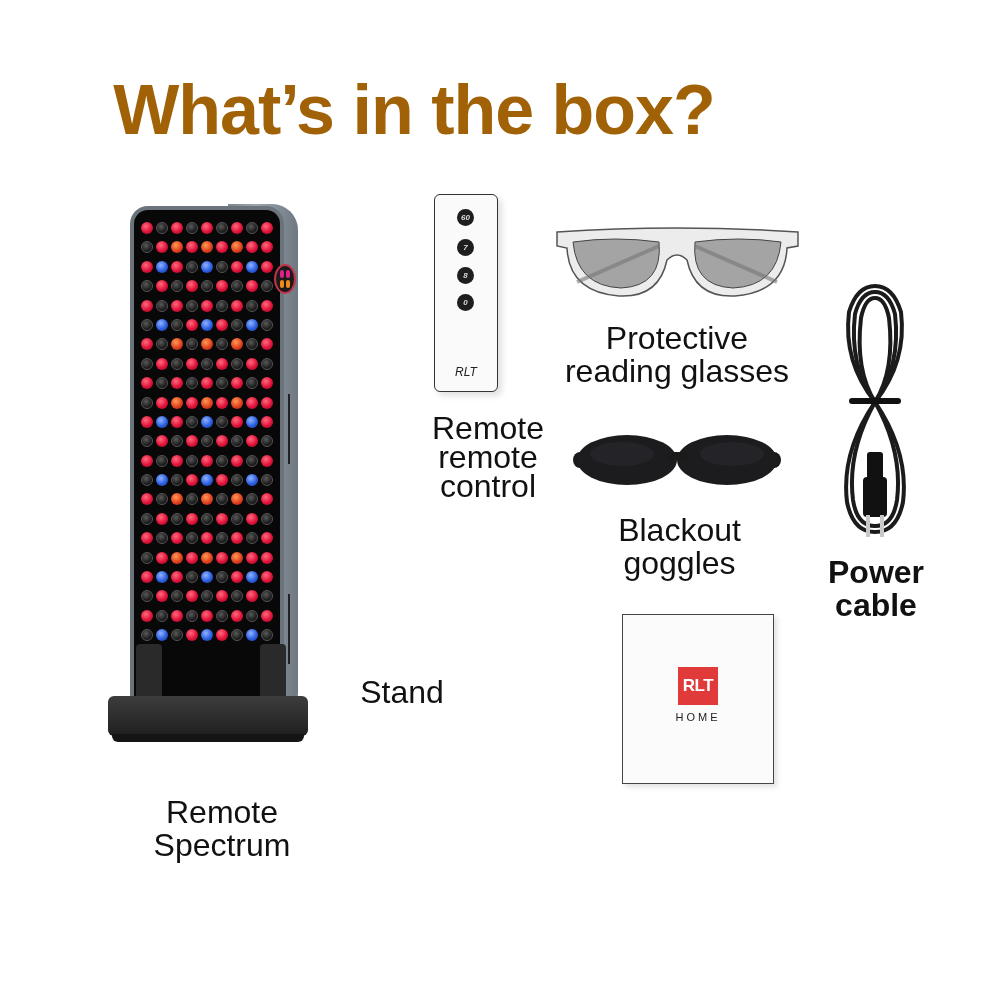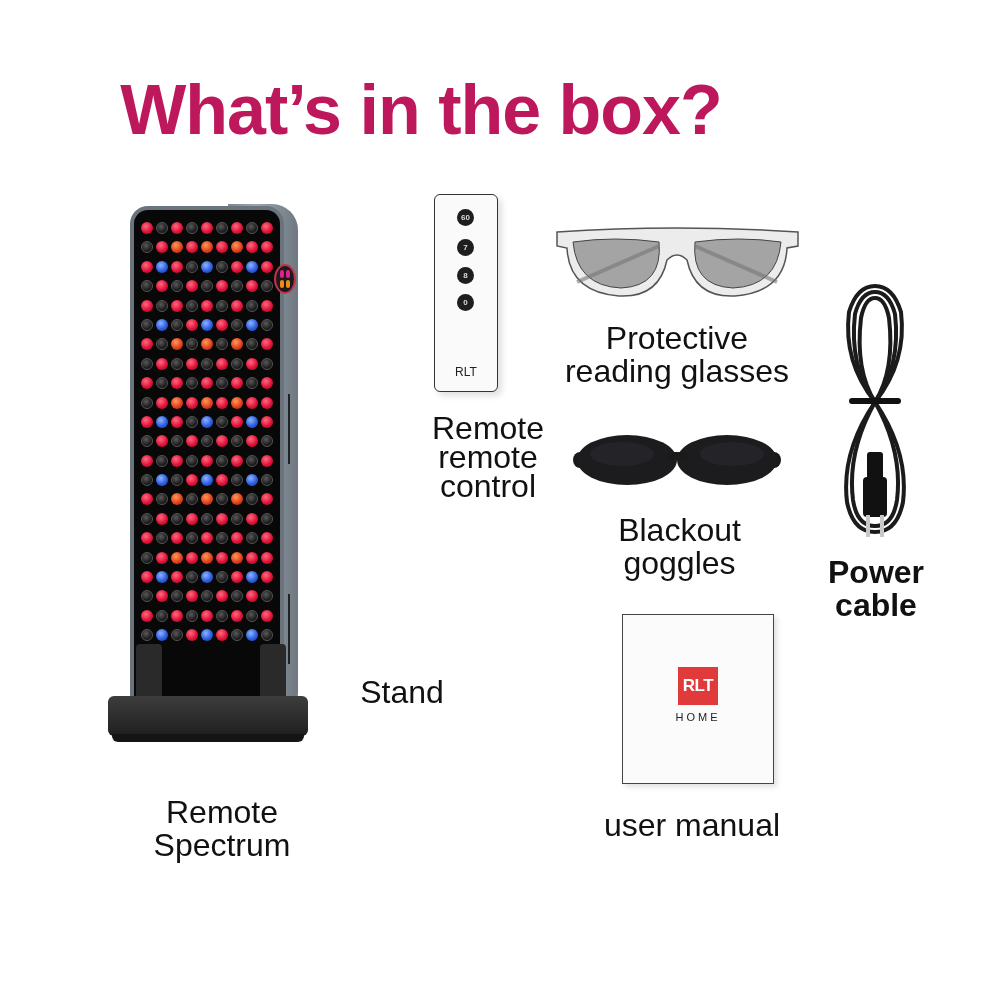--- a/index.html
+++ b/index.html
@@ -1,19 +1,19 @@
 <!DOCTYPE html>
 <html><head>
 <meta charset="utf-8">
 <style>
   html, body { margin:0; padding:0; background:#ffffff; }
   body { width:1000px; height:1000px; position:relative; overflow:hidden;
          font-family:"Liberation Sans", "DejaVu Sans", sans-serif; color:#111; }
   .title { position:absolute; left:0; top:70px; width:828px; text-align:center;
-           font-size:70px; font-weight:bold; letter-spacing:-1px; color:#be185d;padding-left:7px; }
+           font-size:70px; font-weight:bold; letter-spacing:-1px; color:#a16207; }
   .label { position:absolute; text-align:center; font-size:32px; line-height:33px; color:#111; }
   .label span { display:block; }
 
   
   .device { position:absolute; left:108px; top:204px; width:200px; height:540px; }
   .device-side { position:absolute; left:120px; top:0; width:70px; height:505px;
                  background:linear-gradient(90deg,#7d8791,#9aa5ae 40%,#6f7880);
                  border-radius:0 26px 16px 0; }
   .device-front { position:absolute; left:22px; top:2px; width:154px; height:510px;
                   background:#6b747c; border-radius:18px; padding:4px; box-sizing:border-box; }
@@ -35,21 +35,21 @@
                 background:linear-gradient(180deg,#3d3d3d,#1f1f1f); border-radius:6px; }
   .stand-base:after { content:""; position:absolute; left:4px; right:4px; bottom:-6px; height:8px;
                       background:#151515; border-radius:0 0 6px 6px; }
   .stand-post { position:absolute; top:440px; width:26px; height:60px; background:#2a2a2a; border-radius:4px 4px 0 0; }
   .stand-post.left { left:28px; }
   .stand-post.right { left:152px; }
 
   
   .remote { position:absolute; left:434px; top:194px; width:62px; height:196px;
             background:#fafafa; border:1.5px solid #333; border-radius:6px;
-            box-shadow:4px 4px 6px rgba(0,0,0,0.12); }
+            box-shadow:4px 4px 6px rgba(0,0,0,0.12);font-style:italic; }
   .remote-btn { position:absolute; left:22px; width:17px; height:17px; border-radius:50%;
                 background:#1e1e1e; color:#ddd; font-size:8px; line-height:17px; text-align:center;
                 font-weight:bold; }
   .remote-brand { position:absolute; left:0; width:100%; top:170px; text-align:center; font-size:12px; color:#222; }
 
   
   .glasses { position:absolute; left:555px; top:220px; width:245px; height:80px; }
   
   .goggles { position:absolute; left:572px; top:432px; width:210px; height:60px; }
   
@@ -348,14 +348,13 @@
 <div class="label" style="left:820px; top:556px; width:112px;font-weight:bold;">
   <span>Power</span>
   <span>cable</span>
 </div>
 
 <div class="manual">
   <div class="manual-logo">RLT</div>
   <div class="manual-sub">HOME</div>
 </div>
 <div class="label" style="left:582px; top:809px; width:220px;">
-  <span>user manual</span>
 </div>
 
 </body></html>

